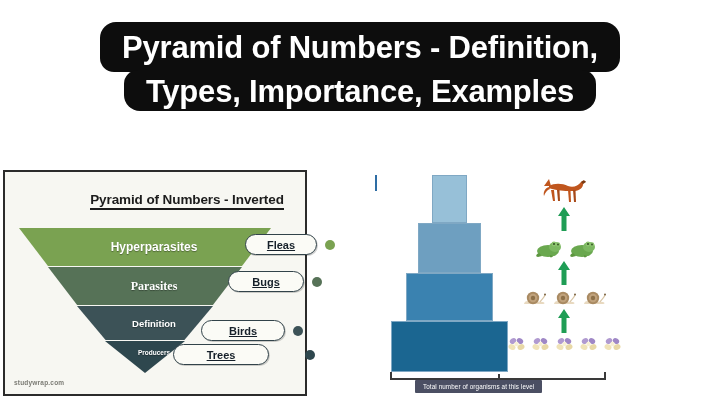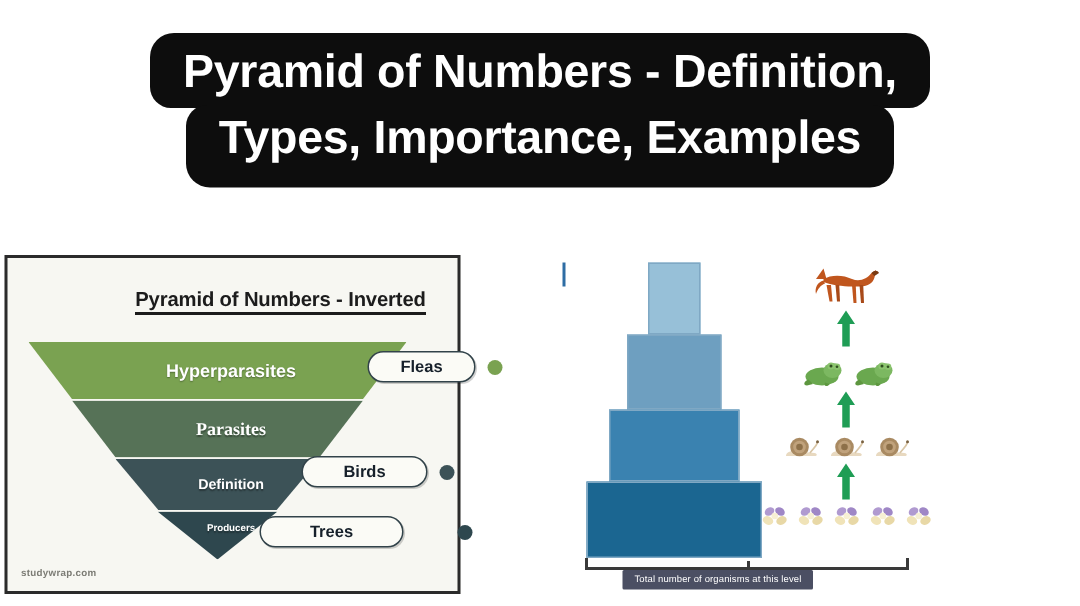--- a/index.html
+++ b/index.html
@@ -34,21 +34,21 @@
     letter-spacing: -0.2px;
     white-space: nowrap;
     text-align: center;
   }
   .title-line-1 {
     border-radius: 16px 16px 14px 14px;
     padding: 10px 22px 7px 22px;
   }
   .title-line-2 {
     border-radius: 14px 14px 16px 16px;
-    padding: 6px 22px 16px 22px;
+    padding: 6px 22px 2px 22px;
     margin-top: -2px;
   }
 
   
   #left-figure {
     position: absolute;
     left: 3px;
     top: 170px;
     width: 304px;
     height: 226px;
@@ -127,33 +127,34 @@
     border-radius: 11px;
     height: 21px;
     display: flex;
     align-items: center;
     justify-content: center;
     font-size: 11px;
     font-weight: bold;
     color: #16202a;
     box-sizing: border-box;
     box-shadow: 1px 1px 0 rgba(0,0,0,0.18);
+    text-decoration: underline;
   }
   .callout-dot {
     width: 10px;
     height: 10px;
     border-radius: 50%;
     margin-left: 8px;
     flex: none;
   }
   #callout-0 { left: 240px; top: 62px; }
   #callout-0 .callout-pill { width: 72px; }
   #callout-1 { left: 223px; top: 99px; }
   #callout-1 .callout-pill { width: 76px; }
-  #callout-2 { left: 196px; top: 132px; }
+  #callout-2 { left: 196px; top: 148px; }
   #callout-2 .callout-pill { width: 84px; }
   #callout-3 { left: 168px; top: 172px; gap: 28px; }
   #callout-3 .callout-pill { width: 96px; }
 
   #watermark {
     position: absolute;
     left: 9px;
     bottom: 8px;
     font-size: 6.5px;
     font-weight: bold;
@@ -270,20 +271,24 @@
   <div class="tier" id="tier-2">
     <span class="tier-label">Definition</span>
   </div>
   <div class="tier" id="tier-3">
     <span class="tier-label">Producers</span>
   </div>
 
   <div class="callout" id="callout-0">
     <div class="callout-pill">Fleas</div>
     <div class="callout-dot" style="background:#7aa251"></div>
+  </div>
+  <div class="callout" id="callout-1">
+    <div class="callout-pill">Bugs</div>
+    <div class="callout-dot" style="background:#567257"></div>
   </div>
   <div class="callout" id="callout-2">
     <div class="callout-pill">Birds</div>
     <div class="callout-dot" style="background:#3c5257"></div>
   </div>
   <div class="callout" id="callout-3">
     <div class="callout-pill">Trees</div>
     <div class="callout-dot" style="background:#2e474e"></div>
   </div>
 

